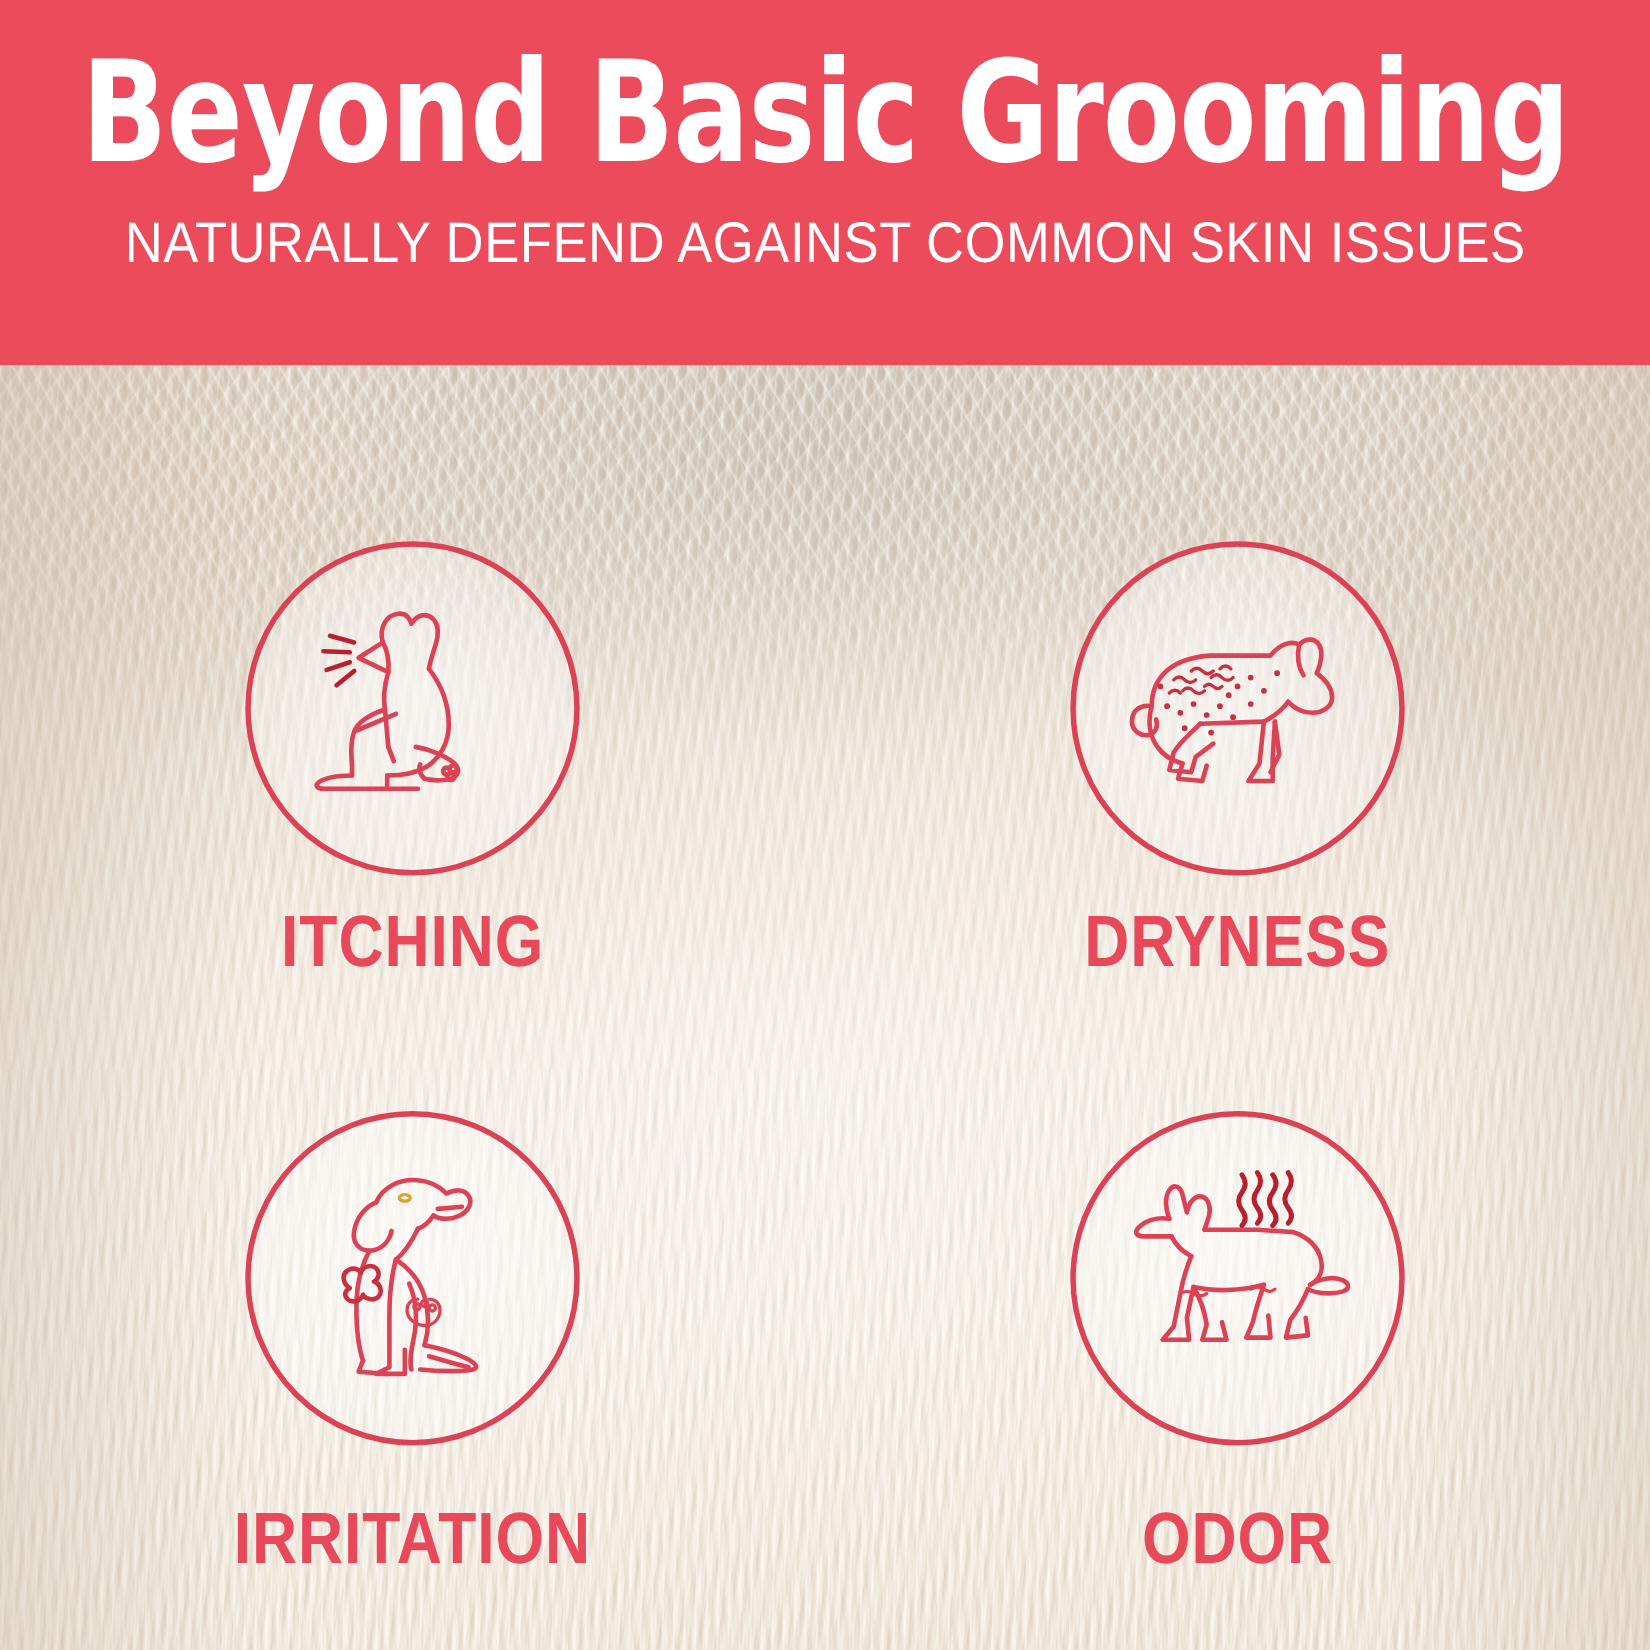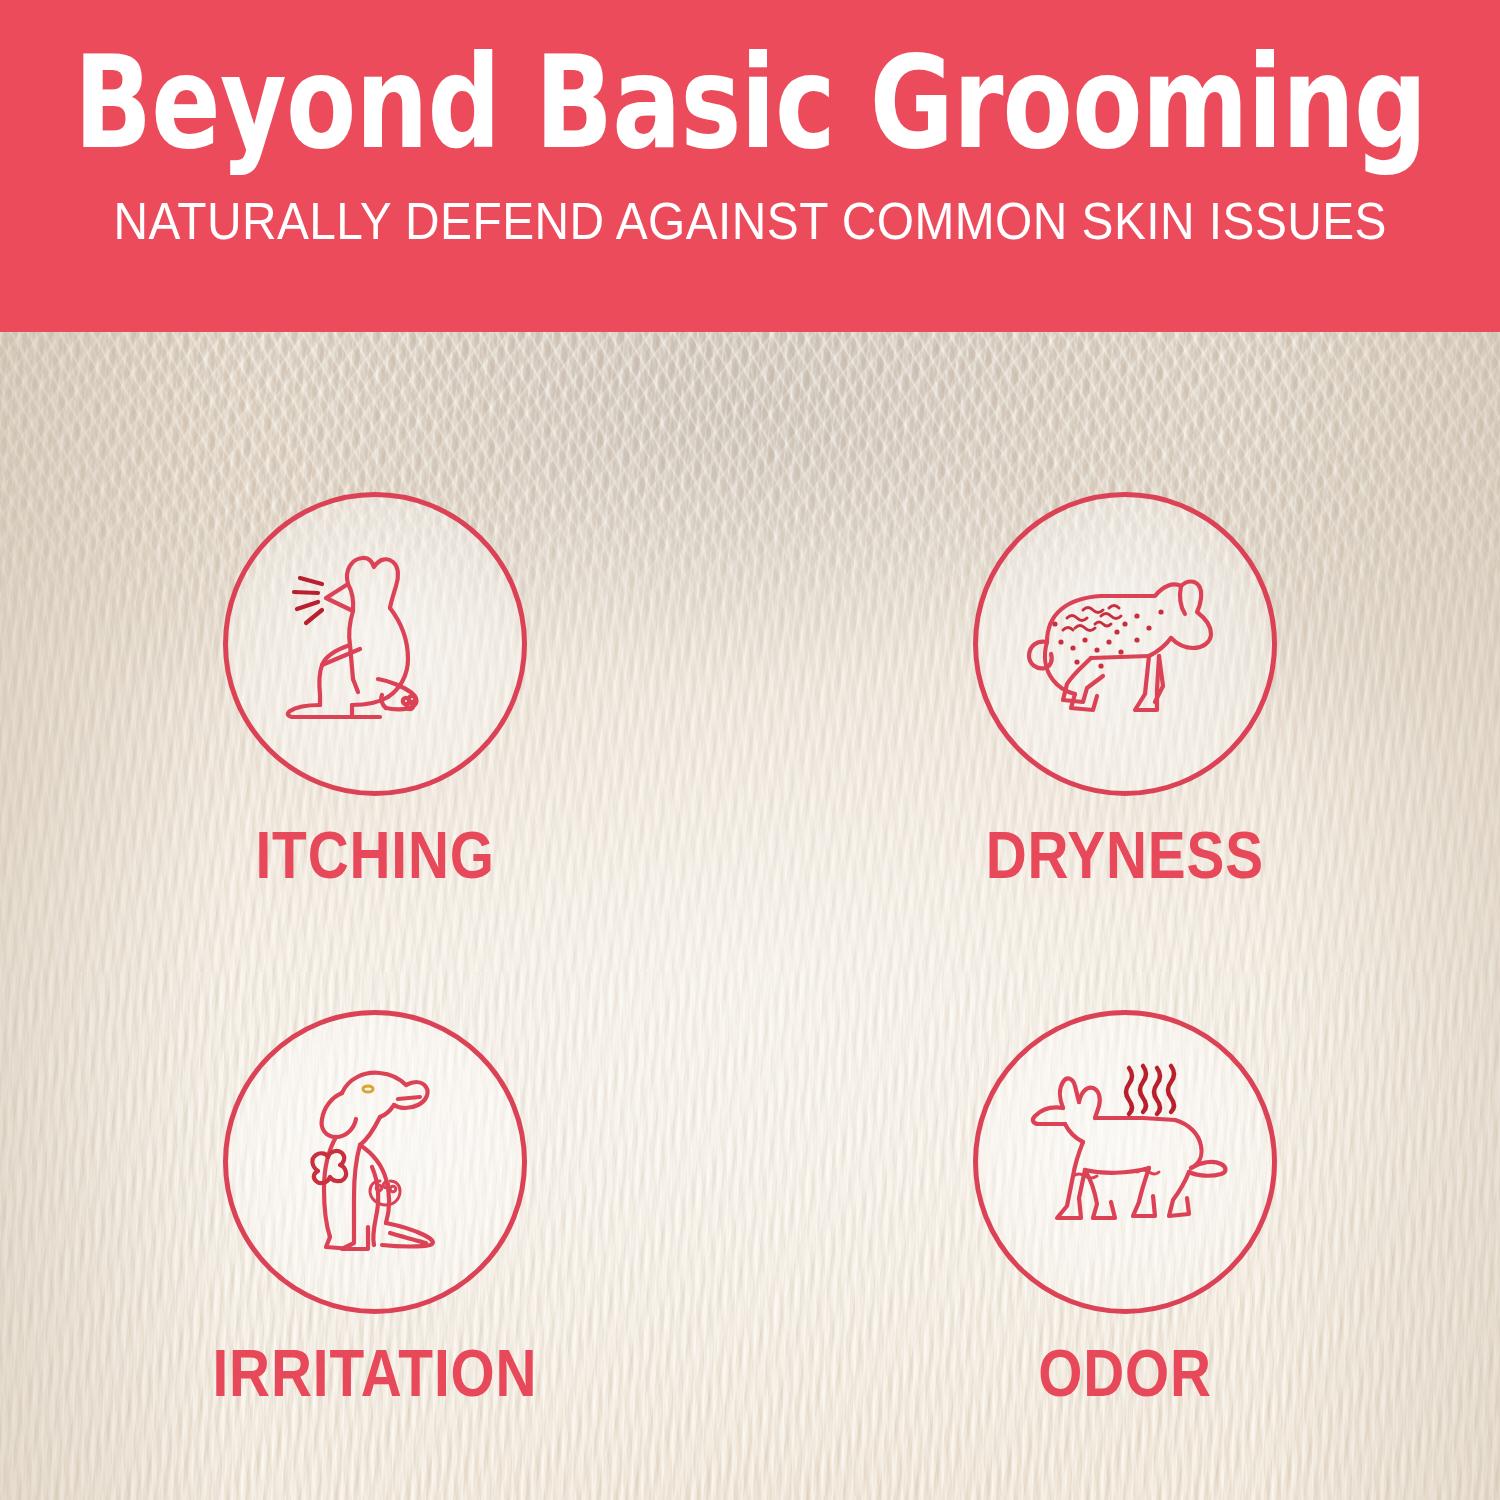--- a/index.html
+++ b/index.html
@@ -146,21 +146,21 @@
     z-index:3;
   }
   .cell {
     position:relative;
     display:flex;
     flex-direction:column;
     align-items:center;
     justify-content:flex-start;
   }
   .cell.r1 { padding-top:160px;align-items:center; }
-  .cell.r2 { padding-top:94px; }
+  .cell.r2 { padding-top:94px;gap:25px; }
 
   .circle {
     width:304px; height:304px;
     border:5px solid #DC4256;
     border-radius:50%;
     display:flex;
     align-items:center;
     justify-content:center;
     background:radial-gradient(circle at 48% 44%, rgba(255,255,255,0.60) 0%, rgba(255,255,255,0.30) 62%, rgba(255,255,255,0.10) 100%);
     position:relative;

